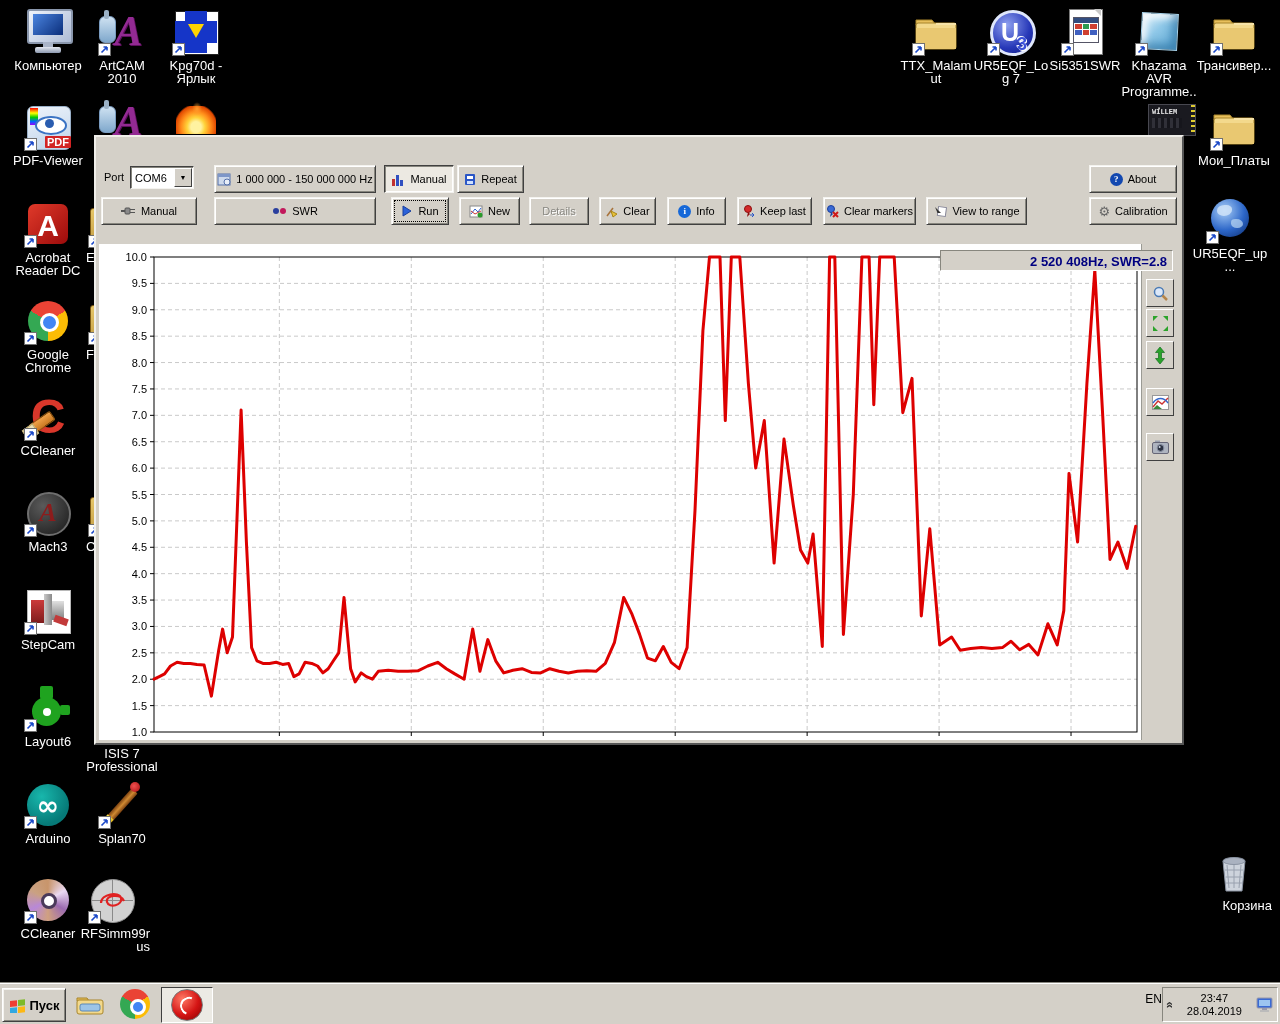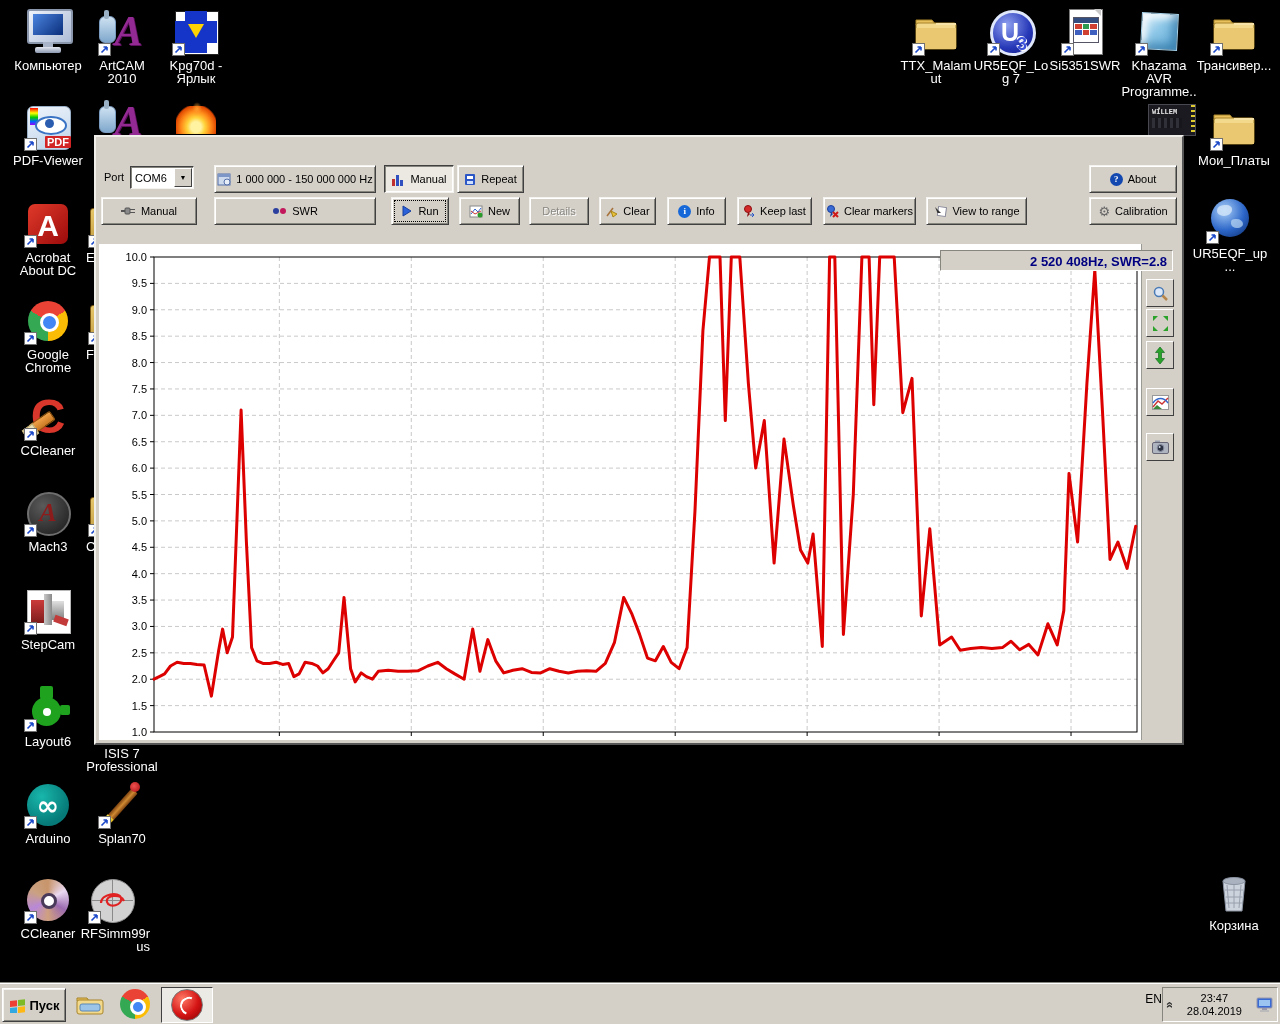--- a/index.html
+++ b/index.html
@@ -67,21 +67,21 @@
   .chev{font-size:12px;color:#333;transform:rotate(-90deg);font-weight:bold}
   .chrome-ball{border-radius:50%;background:conic-gradient(from -60deg,#ea4335 0 120deg,#fbbc05 0 240deg,#34a853 0 360deg);position:relative}
   .chrome-ball:after{content:"";position:absolute;left:32%;top:32%;width:36%;height:36%;border-radius:50%;
                      background:#4285f4;border:3px solid #fff}
   .redball{border-radius:50%;background:radial-gradient(circle at 35% 30%,#ff7a66,#d41414 55%,#820000);position:relative;border:1px solid #777}
   .redball:after{content:"";position:absolute;left:25%;top:22%;width:45%;height:45%;border:2px solid #fff;
                  border-color:#fff transparent transparent #fff;border-radius:50%;transform:rotate(-25deg)}
 </style>
 </head>
 <body>
-<div class="dicon" style="left: 1196px; top: 868px;">
+<div class="dicon" style="left: 1196px; top: 848px; text-align: right;">
     <div class="art">
       <svg viewBox="0 0 48 48" style="position:absolute;inset:0">
         <path d="M13 13 L35 13 L32 43 L16 43 Z" fill="#cdd3dc" stroke="#8a93a2"></path>
         <ellipse cx="24" cy="13" rx="11" ry="3.5" fill="#aab2c0" stroke="#8a93a2"></ellipse>
         <path d="M17 17 L19 40 M24 17 L24 40 M31 17 L29 40" stroke="#98a0ae" fill="none"></path>
         <path d="M15 22 L33 22 M15.6 29 L32.4 29 M16.2 35 L31.8 35" stroke="#98a0ae" fill="none"></path>
       </svg>
     </div>
     <div class="lbl">Корзина</div>
   </div>
@@ -362,21 +362,21 @@
   </div>
 <div class="dicon" style="left: 10px; top: 200px;">
     <div class="art">
       <div style="position:absolute;left:4px;top:4px;width:40px;height:40px;background:linear-gradient(135deg,#e03a2a,#9c0b0b);border-radius:7px"></div>
       <div style="position:absolute;left:0;top:9px;width:48px;text-align:center;font:bold 30px 'Liberation Sans',sans-serif;color:#fff">A</div>
       <svg class="sc" viewBox="0 0 13 13">
         <rect x="0.5" y="0.5" width="12" height="12" fill="#fff" stroke="#707070"></rect>
         <path d="M3.5 9.5 L9 4 M9 4 L5.5 4 M9 4 L9 7.5" stroke="#1a48c8" stroke-width="1.6" fill="none"></path>
       </svg>
     </div>
-    <div class="lbl">Acrobat About DC</div>
+    <div class="lbl">Acrobat Reader DC</div>
   </div>
 <div class="dicon" style="left: 10px; top: 103px;">
     <div class="art">
       <div style="position:absolute;left:3px;top:3px;width:42px;height:42px;background:linear-gradient(160deg,#eef4fb,#bed3ea);border-radius:6px;border:1px solid #9ab0c8"></div>
       <div style="position:absolute;left:6px;top:5px;width:8px;height:17px;background:linear-gradient(#f00,#ff0 30%,#0c0 55%,#06f 80%,#90f)"></div>
       <div style="position:absolute;left:11px;top:13px;width:28px;height:15px;border-radius:50%;border:2px solid #3b74c4;background:#fff"></div>
       <div style="position:absolute;left:21px;top:16px;width:9px;height:9px;border-radius:50%;background:#2a5db0"></div>
       <div style="position:absolute;right:1px;bottom:3px;font:bold 11px 'Liberation Sans',sans-serif;color:#fff;background:#d22424;padding:0 2px;border-radius:1px">PDF</div>
       <svg class="sc" viewBox="0 0 13 13">
         <rect x="0.5" y="0.5" width="12" height="12" fill="#fff" stroke="#707070"></rect>

